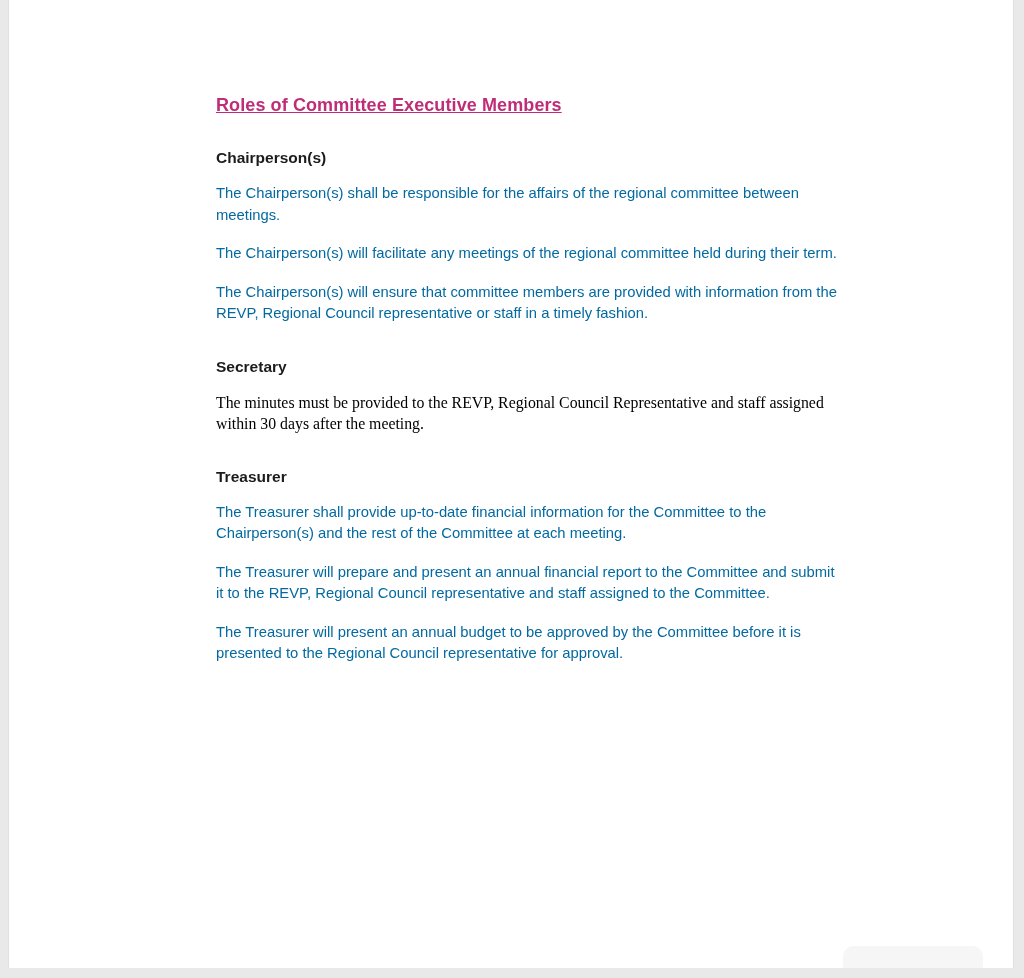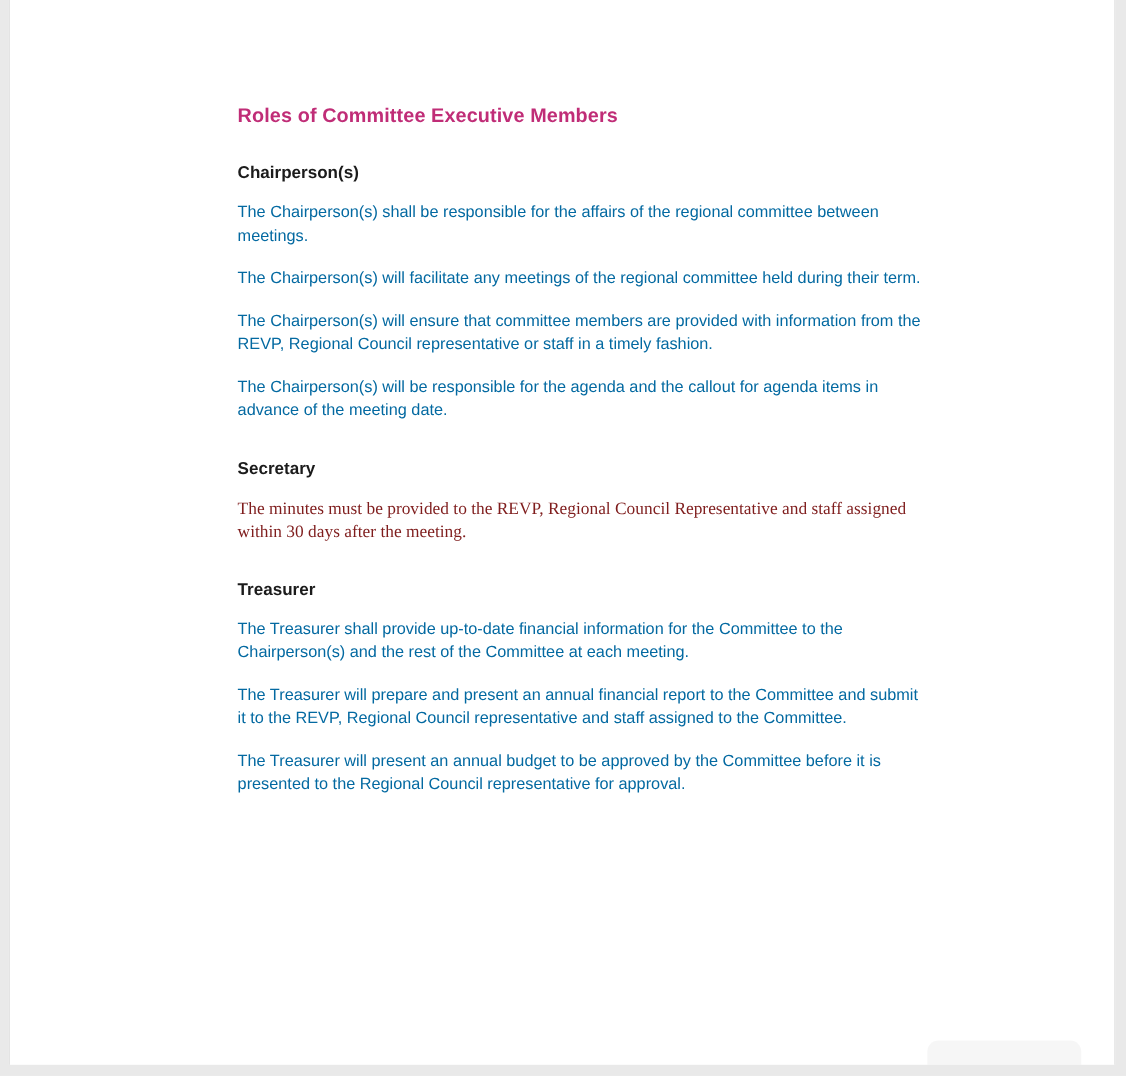--- a/index.html
+++ b/index.html
@@ -48,46 +48,45 @@
   .content p {
     margin: 0 0 17px 0;
     font-size: 14.8px;
     line-height: 21.5px;
     color: #0369a1;
   }
   .content p.serif {
     font-family: "Liberation Serif", serif;
     font-size: 15.8px;
     line-height: 21.5px;
-    color: #7f1d1d;
+    color: #000000;
   }
   .bottom-right-artifact {
     position: absolute;
     right: 30px;
     bottom: 0;
     width: 140px;
     height: 22px;
     border-radius: 10px 10px 0 0;
     background: rgba(0,0,0,0.035);
   }
 </style>
 </head>
 <body>
 
 <div class="viewport">
   <div class="page">
     <div class="content">
 
-      <h1 class="doc-title" style="color: rgb(192, 45, 119);">Roles of Committee Executive Members</h1>
+      <h1 class="doc-title" style="color: rgb(192, 45, 119); text-decoration: underline;">Roles of Committee Executive Members</h1>
 
       <h2 class="section-heading">Chairperson(s)</h2>
       <p>The Chairperson(s) shall be responsible for the affairs of the regional committee between meetings.</p>
       <p>The Chairperson(s) will facilitate any meetings of the regional committee held during their term.</p>
       <p>The Chairperson(s) will ensure that committee members are provided with information from the REVP, Regional Council representative or staff in a timely fashion.</p>
-      <p>The Chairperson(s) will be responsible for the agenda and the callout for agenda items in advance of the meeting date.</p>
 
       <h2 class="section-heading">Secretary</h2>
       <p class="serif">The minutes must be provided to the REVP, Regional Council Representative and staff assigned within 30 days after the meeting.</p>
 
       <h2 class="section-heading">Treasurer</h2>
       <p>The Treasurer shall provide up-to-date financial information for the Committee to the Chairperson(s) and the rest of the Committee at each meeting.</p>
       <p>The Treasurer will prepare and present an annual financial report to the Committee and submit it to the REVP, Regional Council representative and staff assigned to the Committee.</p>
       <p>The Treasurer will present an annual budget to be approved by the Committee before it is presented to the Regional Council representative for approval.</p>
 
     </div>

